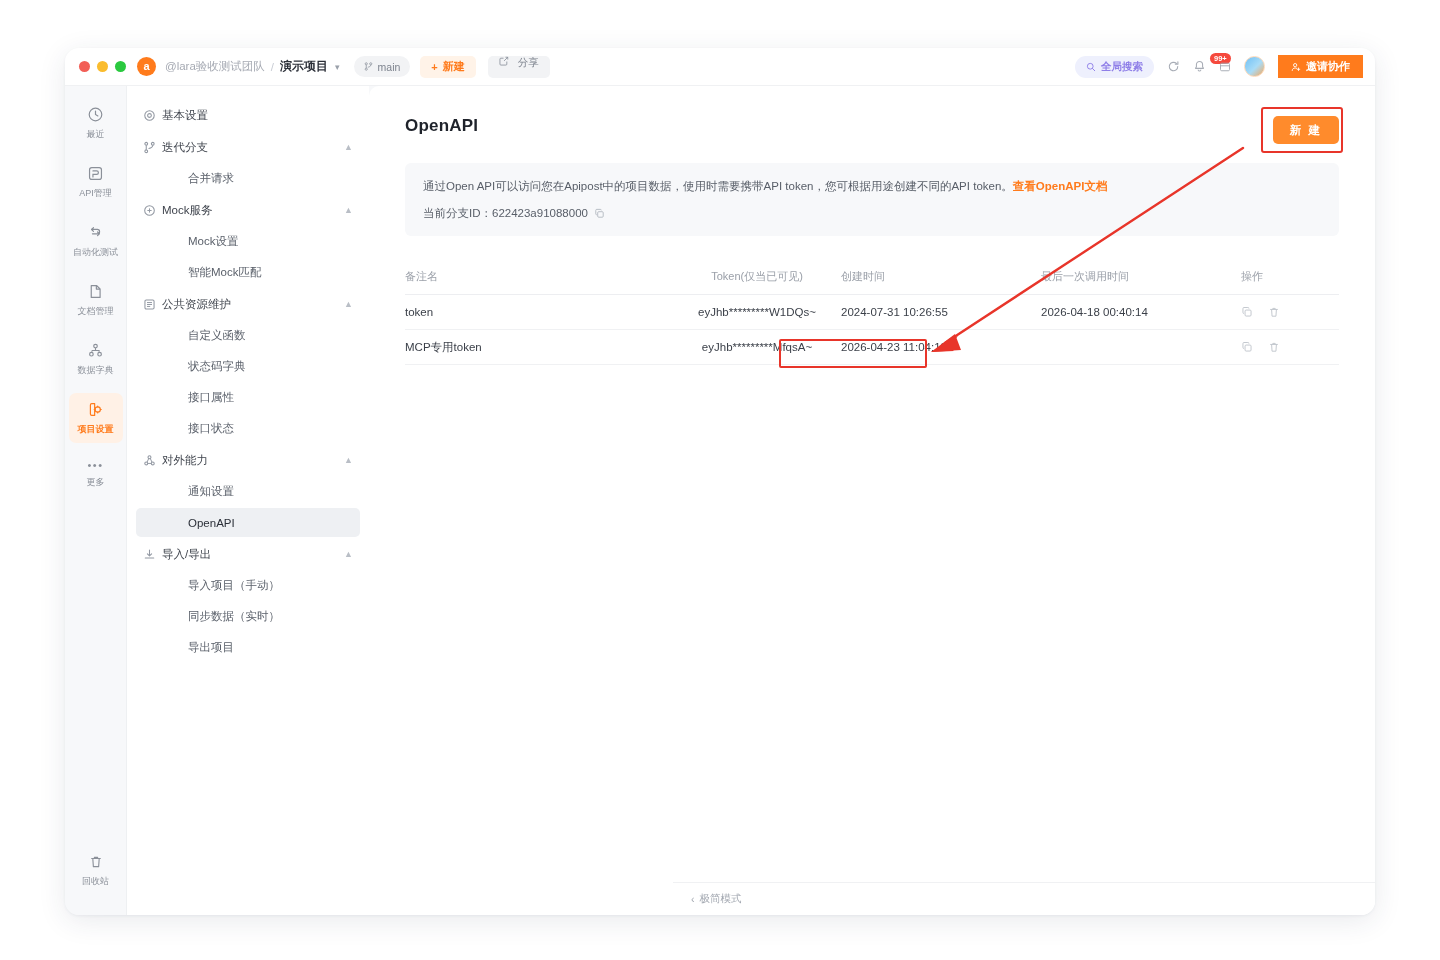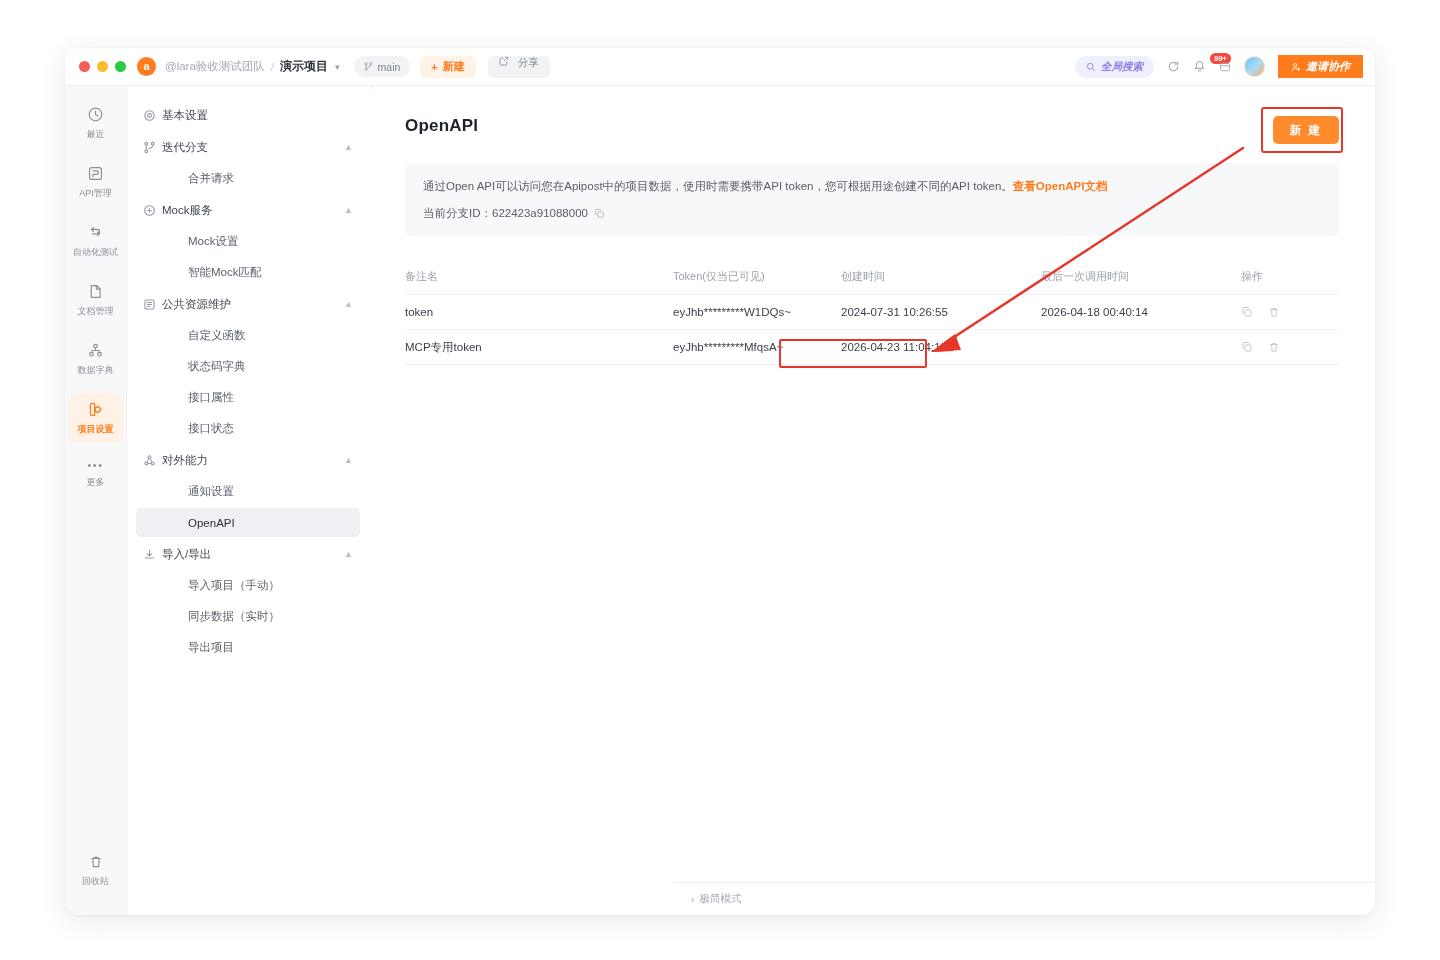--- a/index.html
+++ b/index.html
@@ -67,21 +67,21 @@
     font-size: 11px; color: #ff7b1c; font-weight: 600;
   }
   .share-chip {
     margin-left: 12px;
     height: 22px; padding: 0 11px;
     background: #f2f3f5; border-radius: 5px;
     display: flex; align-items: flex-start; gap: 9px;
     font-size: 10.5px; color: #7d838e;
   }
   .tb-right {
-    margin-left: auto; display: flex; align-items: center; gap: 13px; font-style: italic;
+    margin-left: auto; display: flex; align-items: center; gap: 13px;
   }
   .search-pill {
     height: 22px; padding: 0 11px;
     background: #eef0fd; border-radius: 11px;
     display: flex; align-items: center; gap: 5px;
     font-size: 10.5px; color: #8f7fe8; font-weight: 600;
   }
   .tb-icon { color: #a8adb6; font-size: 13px; position: relative; display: flex; align-items: center; }
   .badge {
     position: absolute; left: 17px; top: -7px;
@@ -188,21 +188,21 @@
   .tbl { margin: 23px 36px 0 36px; }
   .tr {
     display: flex; align-items: center;
     border-bottom: 1px solid #f0f1f3;
   }
   .tr.head { height: 36px; border-bottom: 1px solid #edeef1; }
   .tr.body { height: 35px; }
   .th { font-size: 11px; color: #9ba0a9; }
   .td { font-size: 11.5px; color: #3a3f48; }
   .c-name { width: 268px; }
-  .c-token { width: 168px; }
+  .c-token { width: 168px; text-align: center; }
   .c-created { width: 200px; }
   .c-last { width: 200px; }
   .c-ops { flex: 1; display: flex; align-items: center; gap: 15px; }
   .op-ico { color: #c2c7ce; font-size: 12px; display: flex; }
   .hl-token {
     position: absolute; border: 2px solid #e8352a; border-radius: 2px;
     left: 714px; top: 291px; width: 148px; height: 29px;
   }
   
   .anno-arrow { position: absolute; left: 0; top: 0; pointer-events: none; }

